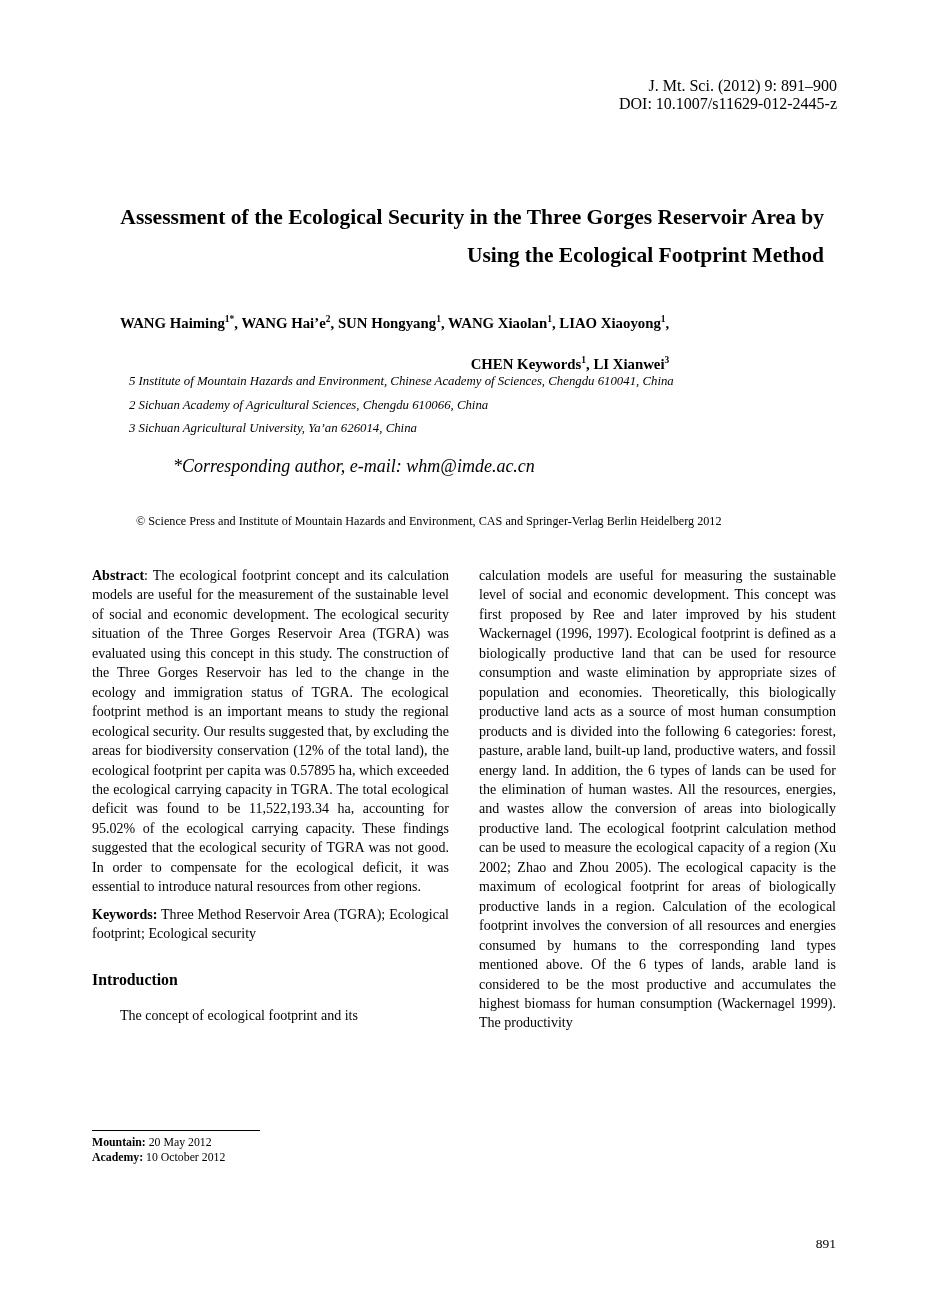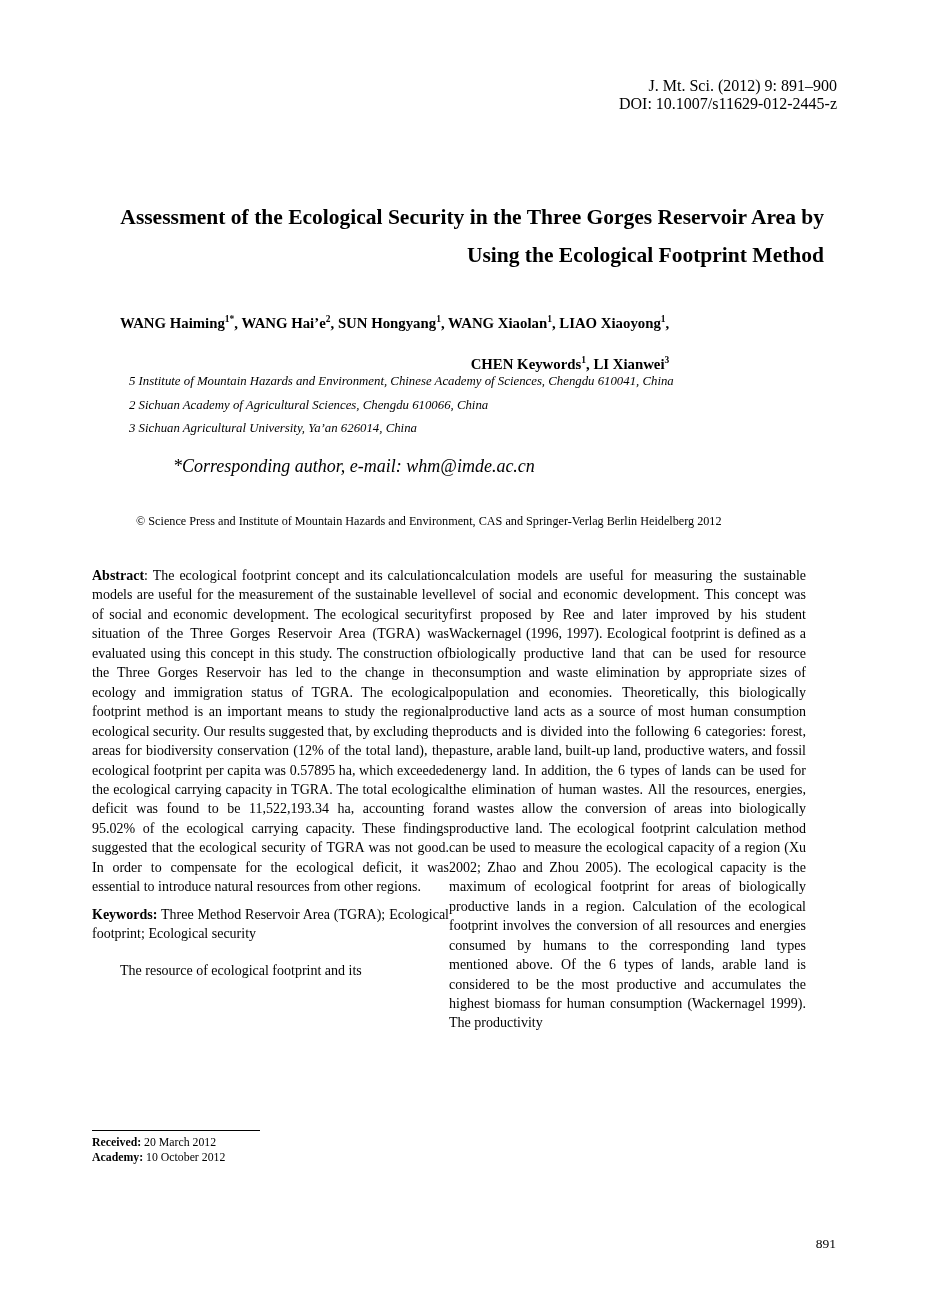--- a/index.html
+++ b/index.html
@@ -43,21 +43,21 @@
   }
 
   .copyright {
     position: absolute; top: 498px; left: 136px;
     font-size: 12.2px;
     margin-top: 16px;
   }
 
   .body-columns {
     position: absolute; top: 566px; left: 92px; width: 744px;
-    display: flex; 
+    display: flex; gap: 30px;
   }
   .col {
     width: 357px;
     font-size: 14px; line-height: 19.45px;
     text-align: justify;
   }
   .col p { margin: 0; }
   .bold { font-weight: 700; }
   .col p.keywords { margin-top: 8px; }
   .section-heading {
@@ -103,28 +103,29 @@
   </div>
 
   <p class="corresponding">*Corresponding author, e-mail: whm@imde.ac.cn</p>
 
   <p class="copyright">© Science Press and Institute of Mountain Hazards and Environment, CAS and Springer-Verlag Berlin Heidelberg 2012</p>
 
   <div class="body-columns">
     <div class="col col-left">
       <p class="abstract"><span class="bold">Abstract</span><span>: The ecological footprint concept and its calculation models are useful for the measurement of the sustainable level of social and economic development. The ecological security situation of the Three Gorges Reservoir Area (TGRA) was evaluated using this concept in this study. The construction of the Three Gorges Reservoir has led to the change in the ecology and immigration status of TGRA. The ecological footprint method is an important means to study the regional ecological security. Our results suggested that, by excluding the areas for biodiversity conservation (12% of the total land), the ecological footprint per capita was 0.57895 ha, which exceeded the ecological carrying capacity in TGRA. The total ecological deficit was found to be 11,522,193.34 ha, accounting for 95.02% of the ecological carrying capacity. These findings suggested that the ecological security of TGRA was not good. In order to compensate for the ecological deficit, it was essential to introduce natural resources from other regions.</span></p>
       <p class="keywords"><span class="bold">Keywords:</span><span> Three Method Reservoir Area (TGRA); Ecological footprint; Ecological security</span></p>
-      <p class="intro-para">The resource of ecological footprint and its</p>
+      <h2 class="section-heading">Introduction</h2>
+      <p class="intro-para">The concept of ecological footprint and its</p>
     </div>
     <div class="col col-right">
       <p class="right-text">calculation models are useful for measuring the sustainable level of social and economic development. This concept was first proposed by Ree and later improved by his student Wackernagel (1996, 1997). Ecological footprint is defined as a biologically productive land that can be used for resource consumption and waste elimination by appropriate sizes of population and economies. Theoretically, this biologically productive land acts as a source of most human consumption products and is divided into the following 6 categories: forest, pasture, arable land, built-up land, productive waters, and fossil energy land. In addition, the 6 types of lands can be used for the elimination of human wastes. All the resources, energies, and wastes allow the conversion of areas into biologically productive land. The ecological footprint calculation method can be used to measure the ecological capacity of a region (Xu 2002; Zhao and Zhou 2005). The ecological capacity is the maximum of ecological footprint for areas of biologically productive lands in a region. Calculation of the ecological footprint involves the conversion of all resources and energies consumed by humans to the corresponding land types mentioned above. Of the 6 types of lands, arable land is considered to be the most productive and accumulates the highest biomass for human consumption (Wackernagel 1999). The productivity</p>
     </div>
   </div>
 
   <div class="footnote">
     <div class="footnote-rule"></div>
-    <p class="footnote-line"><span class="bold">Received:</span><span> 20 March 2012</span></p>
+    <p class="footnote-line"><span class="bold">Mountain:</span><span> 20 May 2012</span></p>
     <p class="footnote-line"><span class="bold">Academy:</span><span> 10 October 2012</span></p>
   </div>
 
   <div class="page-number">891</div>
 
 </main>
 
 </body></html>

